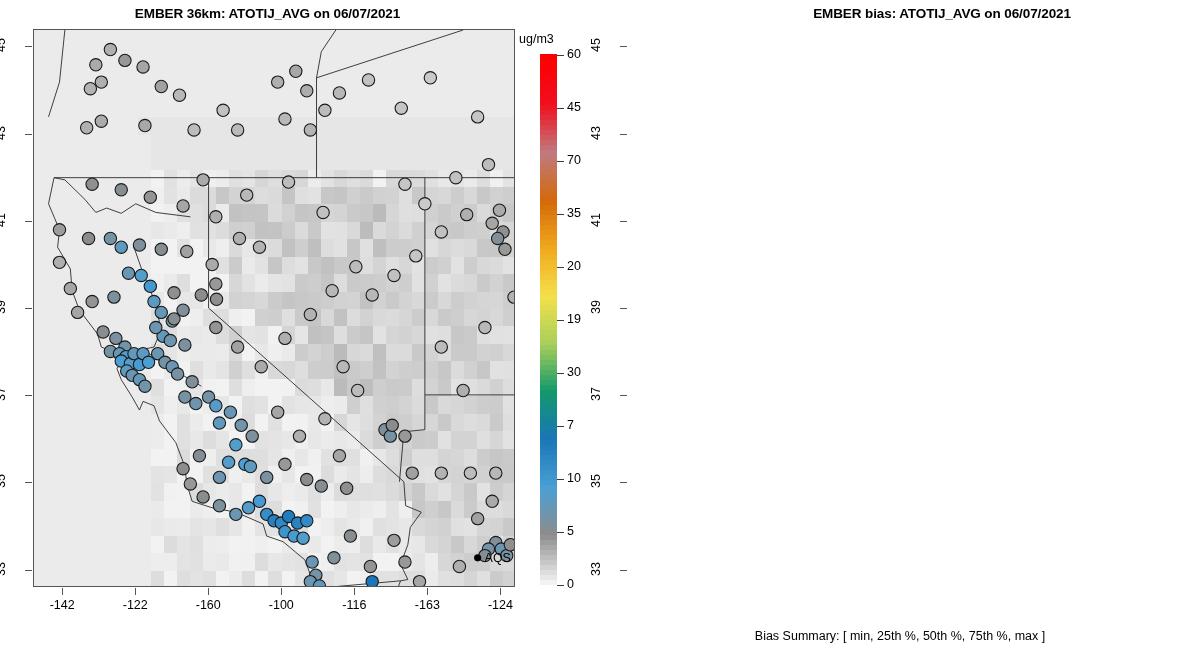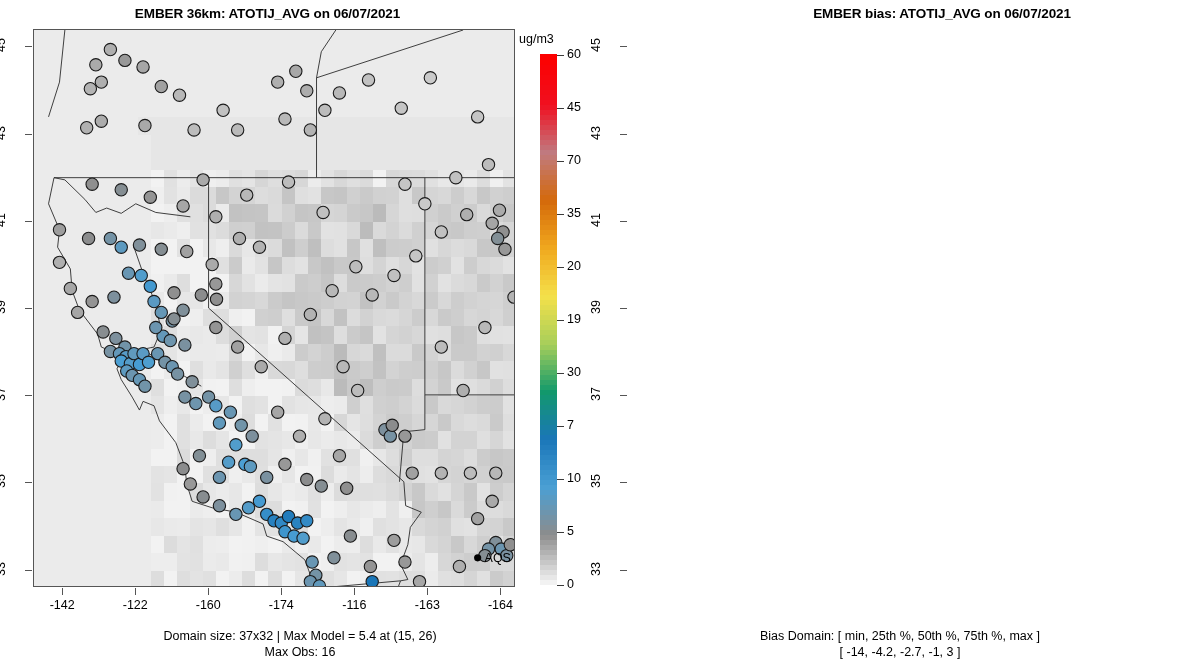--- a/index.html
+++ b/index.html
@@ -1456,49 +1456,45 @@
     </div>
 
     <div class="axis-x" id="xaxis-left" style="left: 0px; top: 0px;">
         <div class="tickline" style="left: 62.2121px; top: 588px; width: 1px; height: 7px;"></div>
         <div class="xtick-label" style="left: 32.2121px; top: 598px;">-142</div>
         <div class="tickline" style="left: 135.242px; top: 588px; width: 1px; height: 7px;"></div>
         <div class="xtick-label" style="left: 105.242px; top: 598px;">-122</div>
         <div class="tickline" style="left: 208.273px; top: 588px; width: 1px; height: 7px;"></div>
         <div class="xtick-label" style="left: 178.273px; top: 598px;">-160</div>
         <div class="tickline" style="left: 281.303px; top: 588px; width: 1px; height: 7px;"></div>
-        <div class="xtick-label" style="left: 251.303px; top: 598px;">-174</div>
+        <div class="xtick-label" style="left: 251.303px; top: 598px;">-100</div>
         <div class="tickline" style="left: 354.333px; top: 588px; width: 1px; height: 7px;"></div>
         <div class="xtick-label" style="left: 324.333px; top: 598px;">-116</div>
         <div class="tickline" style="left: 427.364px; top: 588px; width: 1px; height: 7px;"></div>
         <div class="xtick-label" style="left: 397.364px; top: 598px;">-163</div>
         <div class="tickline" style="left: 500.394px; top: 588px; width: 1px; height: 7px;"></div>
-        <div class="xtick-label" style="left: 470.394px; top: 598px;">-164</div>
+        <div class="xtick-label" style="left: 470.394px; top: 598px;">-124</div>
       </div>
     <div class="axis-y" id="yaxis-left">
         <div class="tickline" style="left: 25px; top: 46.4375px; width: 7px; height: 1px;"></div>
         <div class="ytick-label" style="left: -19px; top: 38.4375px;">45</div>
         <div class="tickline" style="left: 25px; top: 133.625px; width: 7px; height: 1px;"></div>
         <div class="ytick-label" style="left: -19px; top: 125.625px;">43</div>
         <div class="tickline" style="left: 25px; top: 220.812px; width: 7px; height: 1px;"></div>
         <div class="ytick-label" style="left: -19px; top: 212.812px;">41</div>
         <div class="tickline" style="left: 25px; top: 308px; width: 7px; height: 1px;"></div>
         <div class="ytick-label" style="left: -19px; top: 300px;">39</div>
         <div class="tickline" style="left: 25px; top: 395.188px; width: 7px; height: 1px;"></div>
         <div class="ytick-label" style="left: -19px; top: 387.188px;">37</div>
         <div class="tickline" style="left: 25px; top: 482.375px; width: 7px; height: 1px;"></div>
         <div class="ytick-label" style="left: -19px; top: 474.375px;">35</div>
         <div class="tickline" style="left: 25px; top: 569.562px; width: 7px; height: 1px;"></div>
         <div class="ytick-label" style="left: -19px; top: 561.562px;">33</div>
       </div>
 
-    <div class="caption" id="caption-left">
-      <div>Domain size: 37x32 | Max Model = 5.4 at (15, 26)</div>
-      <div>Max Obs: 16</div>
-    </div>
 
     <div class="cbar-wrap" id="cbar-left">
       <div class="cbar-title">ug/m3</div>
       <div class="cbar-strip" id="cbar-left-strip">
           <div class="cbar-seg" style="bottom: 0px; height: 5.6px; background: rgb(242, 242, 242);"></div>
           <div class="cbar-seg" style="bottom: 5px; height: 5.6px; background: rgb(231, 231, 231);"></div>
           <div class="cbar-seg" style="bottom: 10px; height: 5.6px; background: rgb(221, 221, 221);"></div>
           <div class="cbar-seg" style="bottom: 15px; height: 5.6px; background: rgb(210, 210, 210);"></div>
           <div class="cbar-seg" style="bottom: 20px; height: 5.6px; background: rgb(199, 199, 199);"></div>
           <div class="cbar-seg" style="bottom: 25px; height: 5.6px; background: rgb(189, 189, 189);"></div>
@@ -1643,22 +1639,21 @@
         <div class="ytick-label" style="left: -24px; top: 300px;">39</div>
         <div class="tickline" style="left: 20px; top: 395.188px; width: 7px; height: 1px;"></div>
         <div class="ytick-label" style="left: -24px; top: 387.188px;">37</div>
         <div class="tickline" style="left: 20px; top: 482.375px; width: 7px; height: 1px;"></div>
         <div class="ytick-label" style="left: -24px; top: 474.375px;">35</div>
         <div class="tickline" style="left: 20px; top: 569.562px; width: 7px; height: 1px;"></div>
         <div class="ytick-label" style="left: -24px; top: 561.562px;">33</div>
       </div>
 
     <div class="caption" id="caption-right">
-      <div>Bias Domain: [ min, 25th %, 50th %, 75th %, max ]</div>
-      <div>[ -14,  -4.2,  -2.7,  -1,  3 ]</div>
+      <div>Bias Summary: [ min, 25th %, 50th %, 75th %, max ]</div>
     </div>
 
     <div class="cbar-wrap" id="cbar-right">
       
       
     </div>
   </div>
 
 </div>
 

